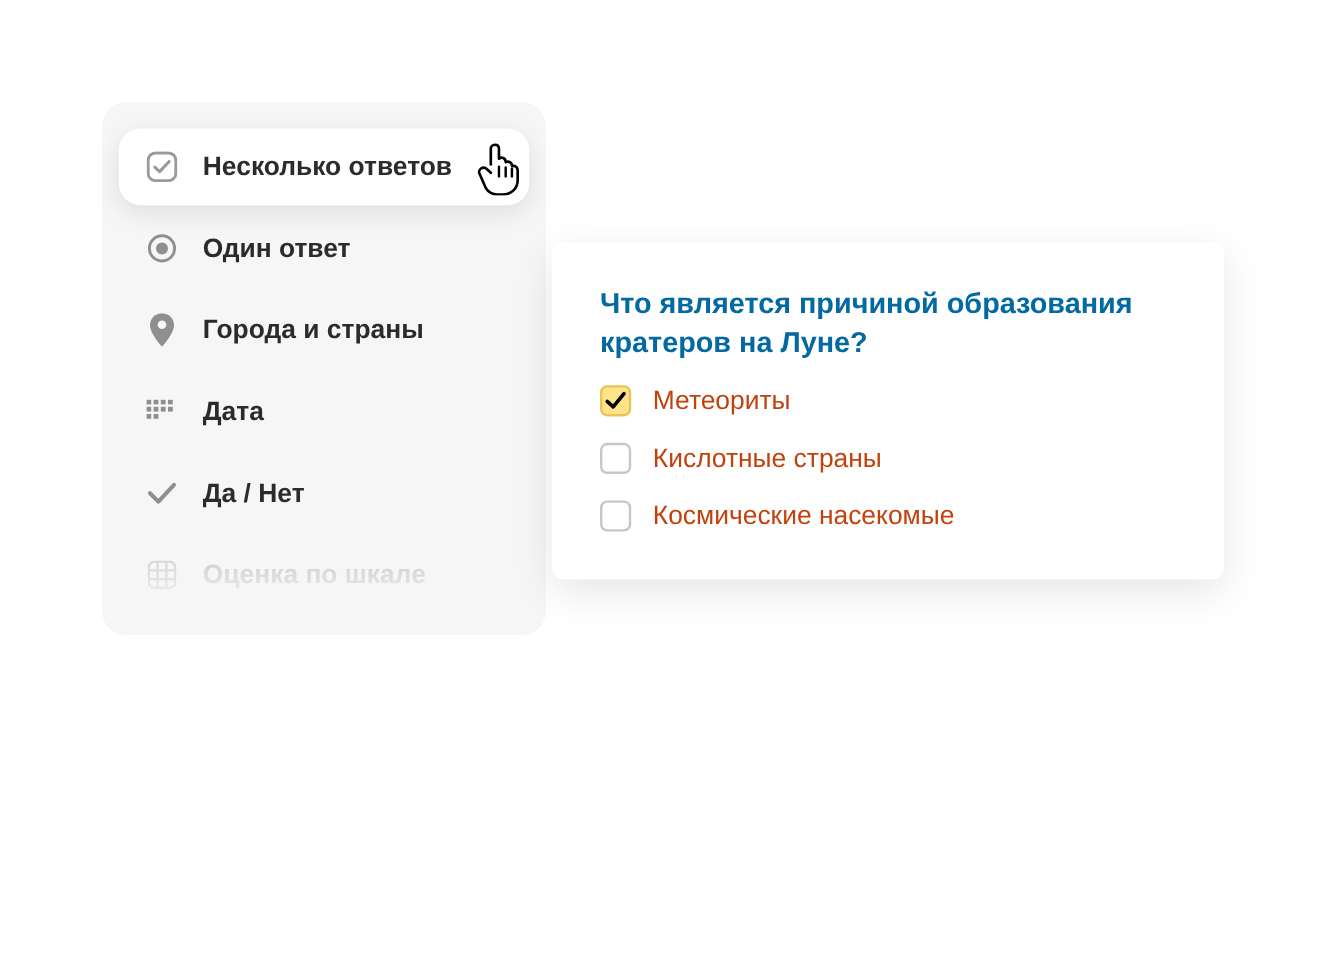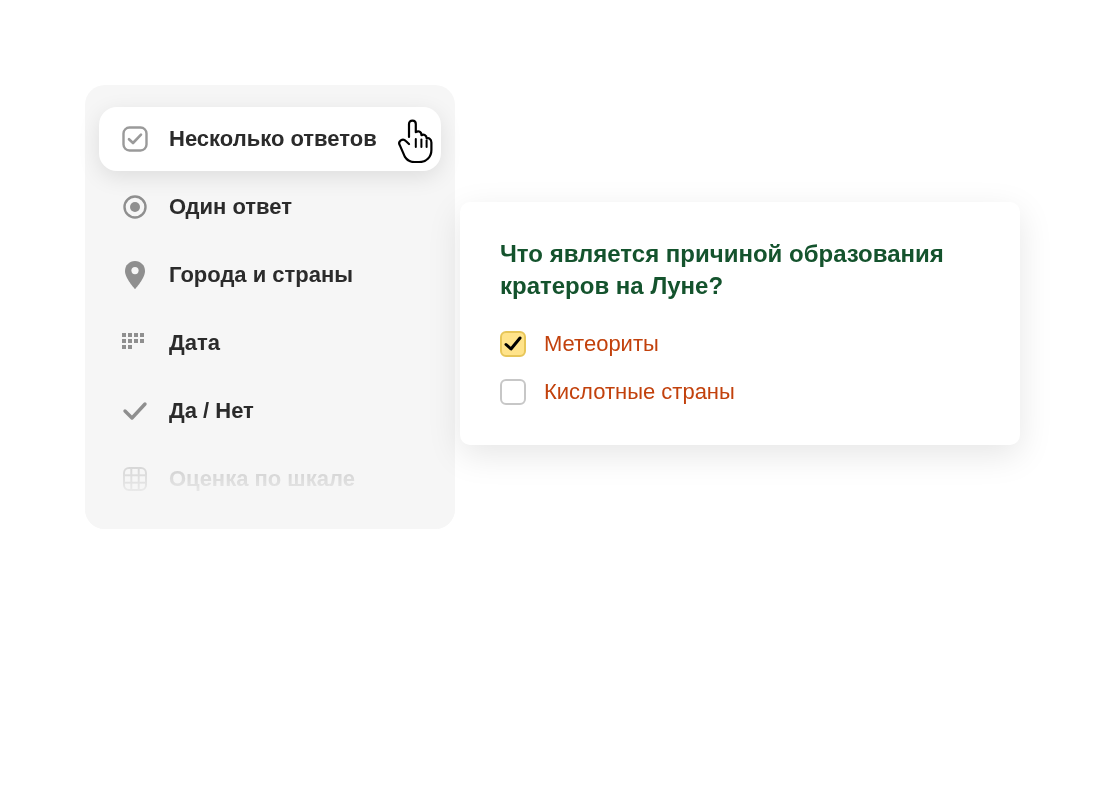--- a/index.html
+++ b/index.html
@@ -70,22 +70,22 @@
     width: 560px;
     background: #ffffff;
     border-radius: 10px;
     box-shadow: 0 10px 34px rgba(0,0,0,0.10);
     padding: 36px 40px 40px 40px;
   }
   .preview-question {
     font-size: 24px;
     font-weight: 700;
     line-height: 1.35;
-    margin-bottom: 28px;
-    color: #14532d;
+    margin-bottom: 18px;
+    color: #0369a1;
   }
   .answer-row {
     display: flex;
     align-items: center;
     gap: 18px;
     font-size: 22px;
     color: #c2410c;
     margin-bottom: 22px;
     cursor: pointer;
   }
@@ -214,13 +214,17 @@
       </svg>
     </span>
     <span>Метеориты</span>
   </div>
 
   <div class="answer-row">
     <span class="cb"></span>
     <span>Кислотные страны</span>
   </div>
 
+  <div class="answer-row">
+    <span class="cb"></span>
+    <span>Космические насекомые</span>
+  </div>
 </div>
 
 </body></html>

